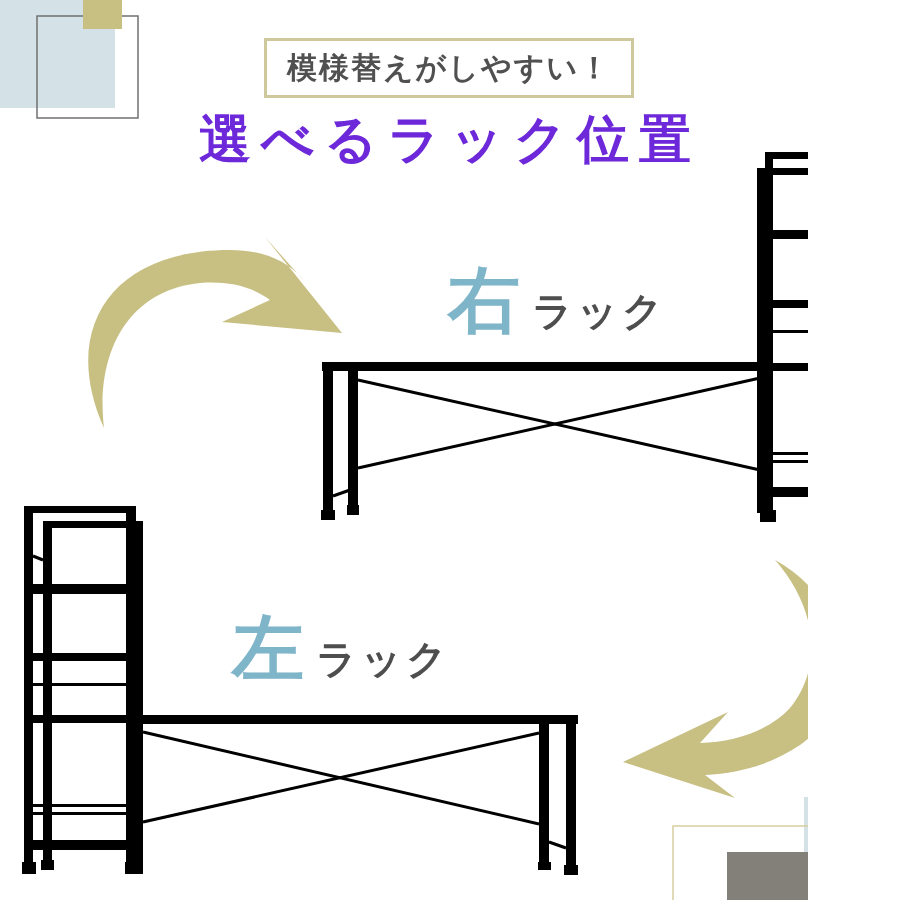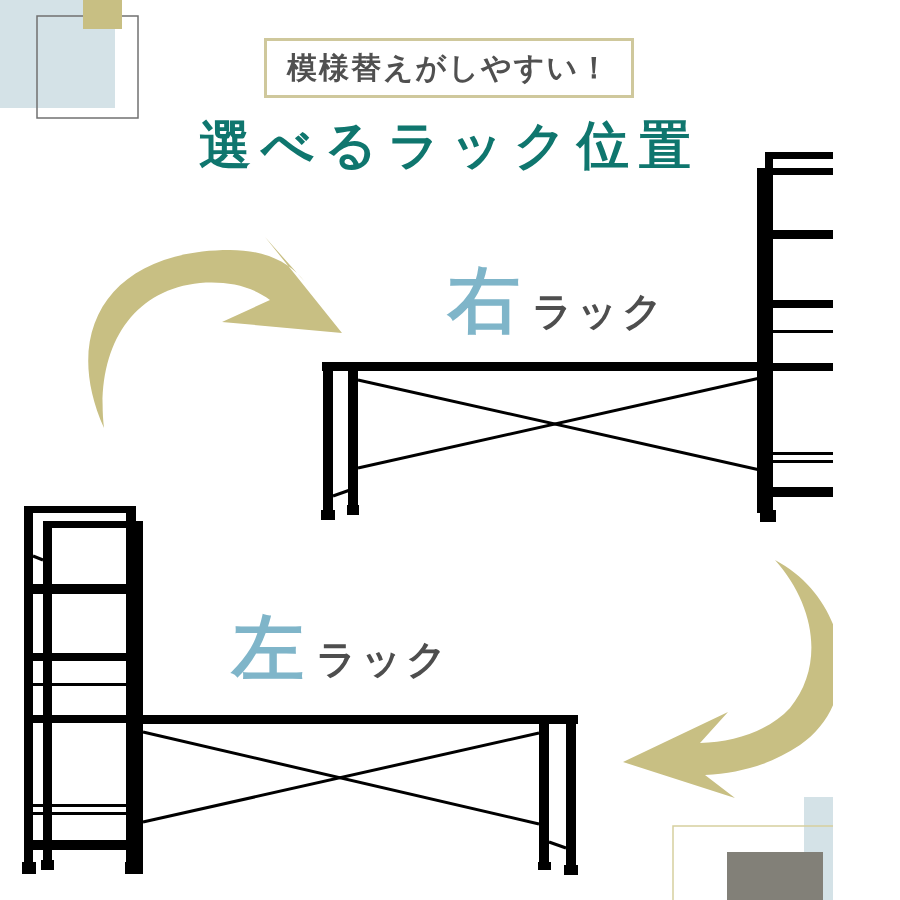--- a/index.html
+++ b/index.html
@@ -1,23 +1,23 @@
 <!DOCTYPE html>
 <html><head>
 <meta charset="utf-8">
 <style>
   html, body { margin:0; padding:0; background:#ffffff; }
   #canvas { position:relative; width:808px; height:900px; overflow:hidden; background:#ffffff;
-    font-family:Liberation Sans, sans-serif;padding-left:25px; }
+    font-family:Liberation Sans, sans-serif; }
   .abs { position:absolute; }
   .tagline-box { left:264px; top:38px; width:370px; height:60px; border:3px solid #cfc89c;
     box-sizing:border-box; background:#fff; display:flex; align-items:center; justify-content:center;
     font-size:30px; color:#505050; font-weight:bold; letter-spacing:2px; }
-  .headline { left:180px; top:105px; width:540px; text-align:center; font-size:52px; color:#0f766e;
-    letter-spacing:10px; font-weight:bold;margin-top:6px; }
+  .headline { left:180px; top:105px; width:540px; text-align:center; font-size:52px; color:#6d28d9;
+    letter-spacing:10px; font-weight:bold; }
   .label { display:flex; align-items:baseline; color:#4e4e4e; font-weight:bold; }
   .label .big { font-size:72px; color:#7fb5c9; margin-right:12px; }
   .label .small { font-size:40px; letter-spacing:4px;margin-top:32px; }
   svg { position:absolute; left:0; top:0; }
 </style>
 </head>
 <body>
 
 <div id="canvas">
 

